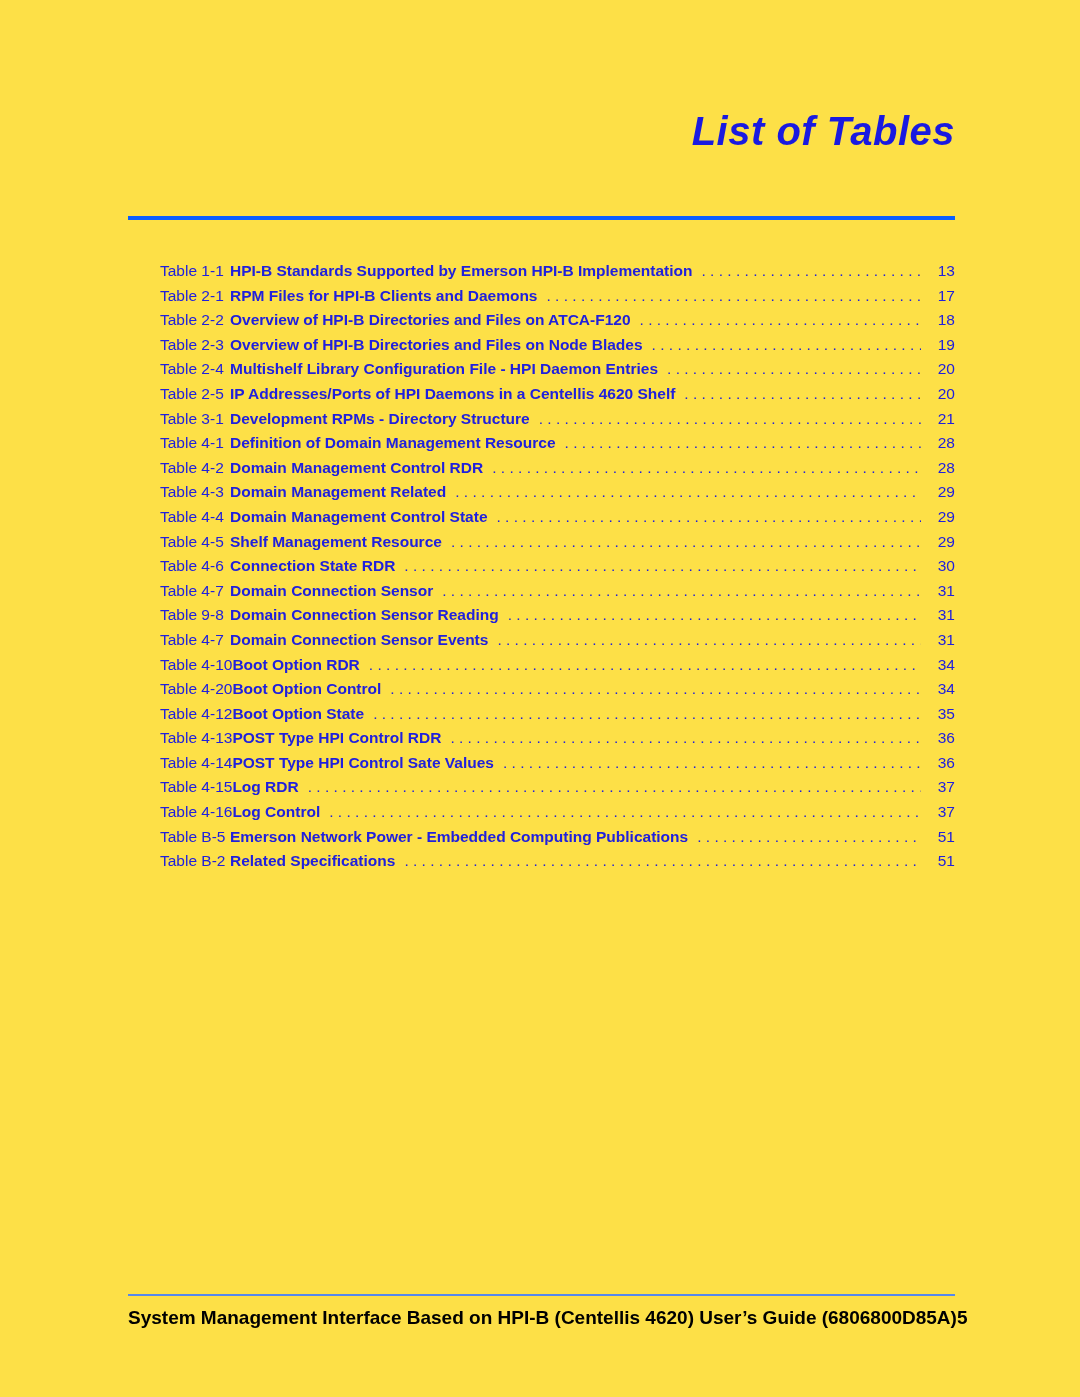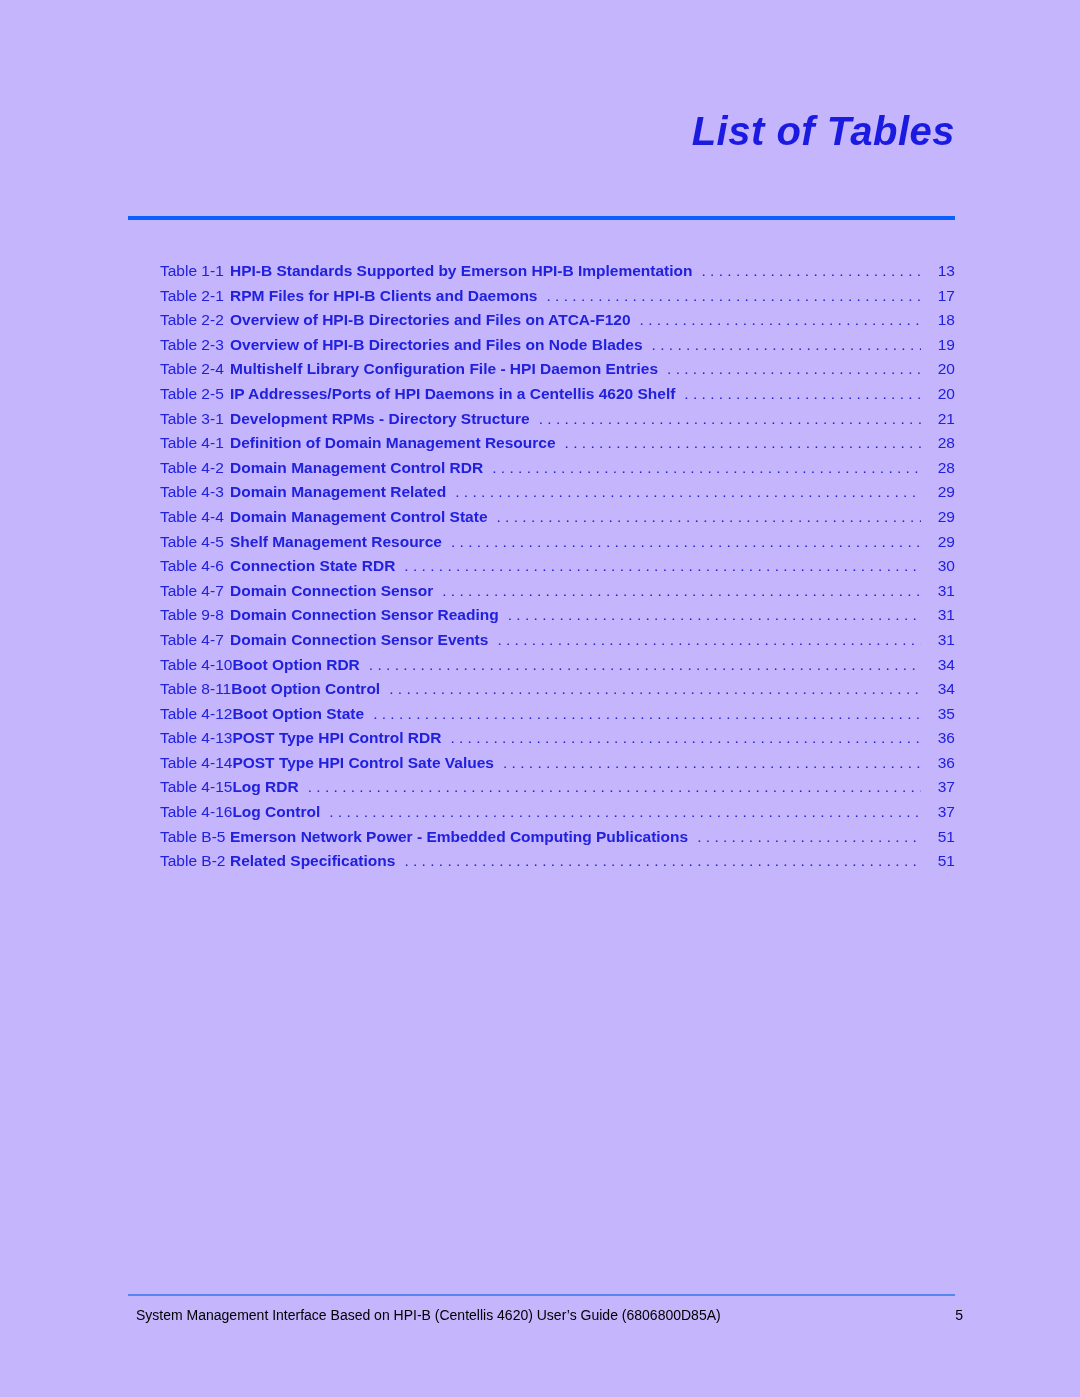--- a/index.html
+++ b/index.html
@@ -10,21 +10,21 @@
   }
   body {
     font-family: "Liberation Sans", sans-serif;
     -webkit-font-smoothing: antialiased;
   }
 
   .page {
     position: relative;
     width: 1080px;
     height: 1397px;
-    background: #c4b5fd;
+    background: #fde047;
     overflow: hidden;
     box-sizing: border-box;
   }
 
   
   .page-title {
     position: absolute;
     left: 128px;
     right: 125px;
     top: 108px;
@@ -109,28 +109,28 @@
     position: absolute;
     left: 128px;
     width: 827px;
     top: 1294px;
     height: 2px;
     background: #5588ee;
   }
 
   .footer {
     position: absolute;
-    left: 136px;
+    left: 128px;
     width: 827px;
     top: 1307px;
     display: flex;
     align-items: baseline;
     justify-content: space-between;
-    font-size: 14px;
-    font-weight: normal;
+    font-size: 19px;
+    font-weight: bold;
     color: #000000;
     white-space: nowrap;
   }
   .footer-text { color: #000000; }
   .footer-pageno { color: #000000; }
 </style>
 </head>
 <body>
 
 <div class="page">
@@ -236,21 +236,21 @@
         <span class="toc-leader"></span>
         <span class="toc-page">31</span>
       </div>
       <div class="toc-entry">
         <span class="toc-label">Table 4-10</span>
         <span class="toc-title">Boot Option RDR</span>
         <span class="toc-leader"></span>
         <span class="toc-page">34</span>
       </div>
       <div class="toc-entry">
-        <span class="toc-label">Table 8-11</span>
+        <span class="toc-label">Table 4-20</span>
         <span class="toc-title">Boot Option Control</span>
         <span class="toc-leader"></span>
         <span class="toc-page">34</span>
       </div>
       <div class="toc-entry">
         <span class="toc-label">Table 4-12</span>
         <span class="toc-title">Boot Option State</span>
         <span class="toc-leader"></span>
         <span class="toc-page">35</span>
       </div>

